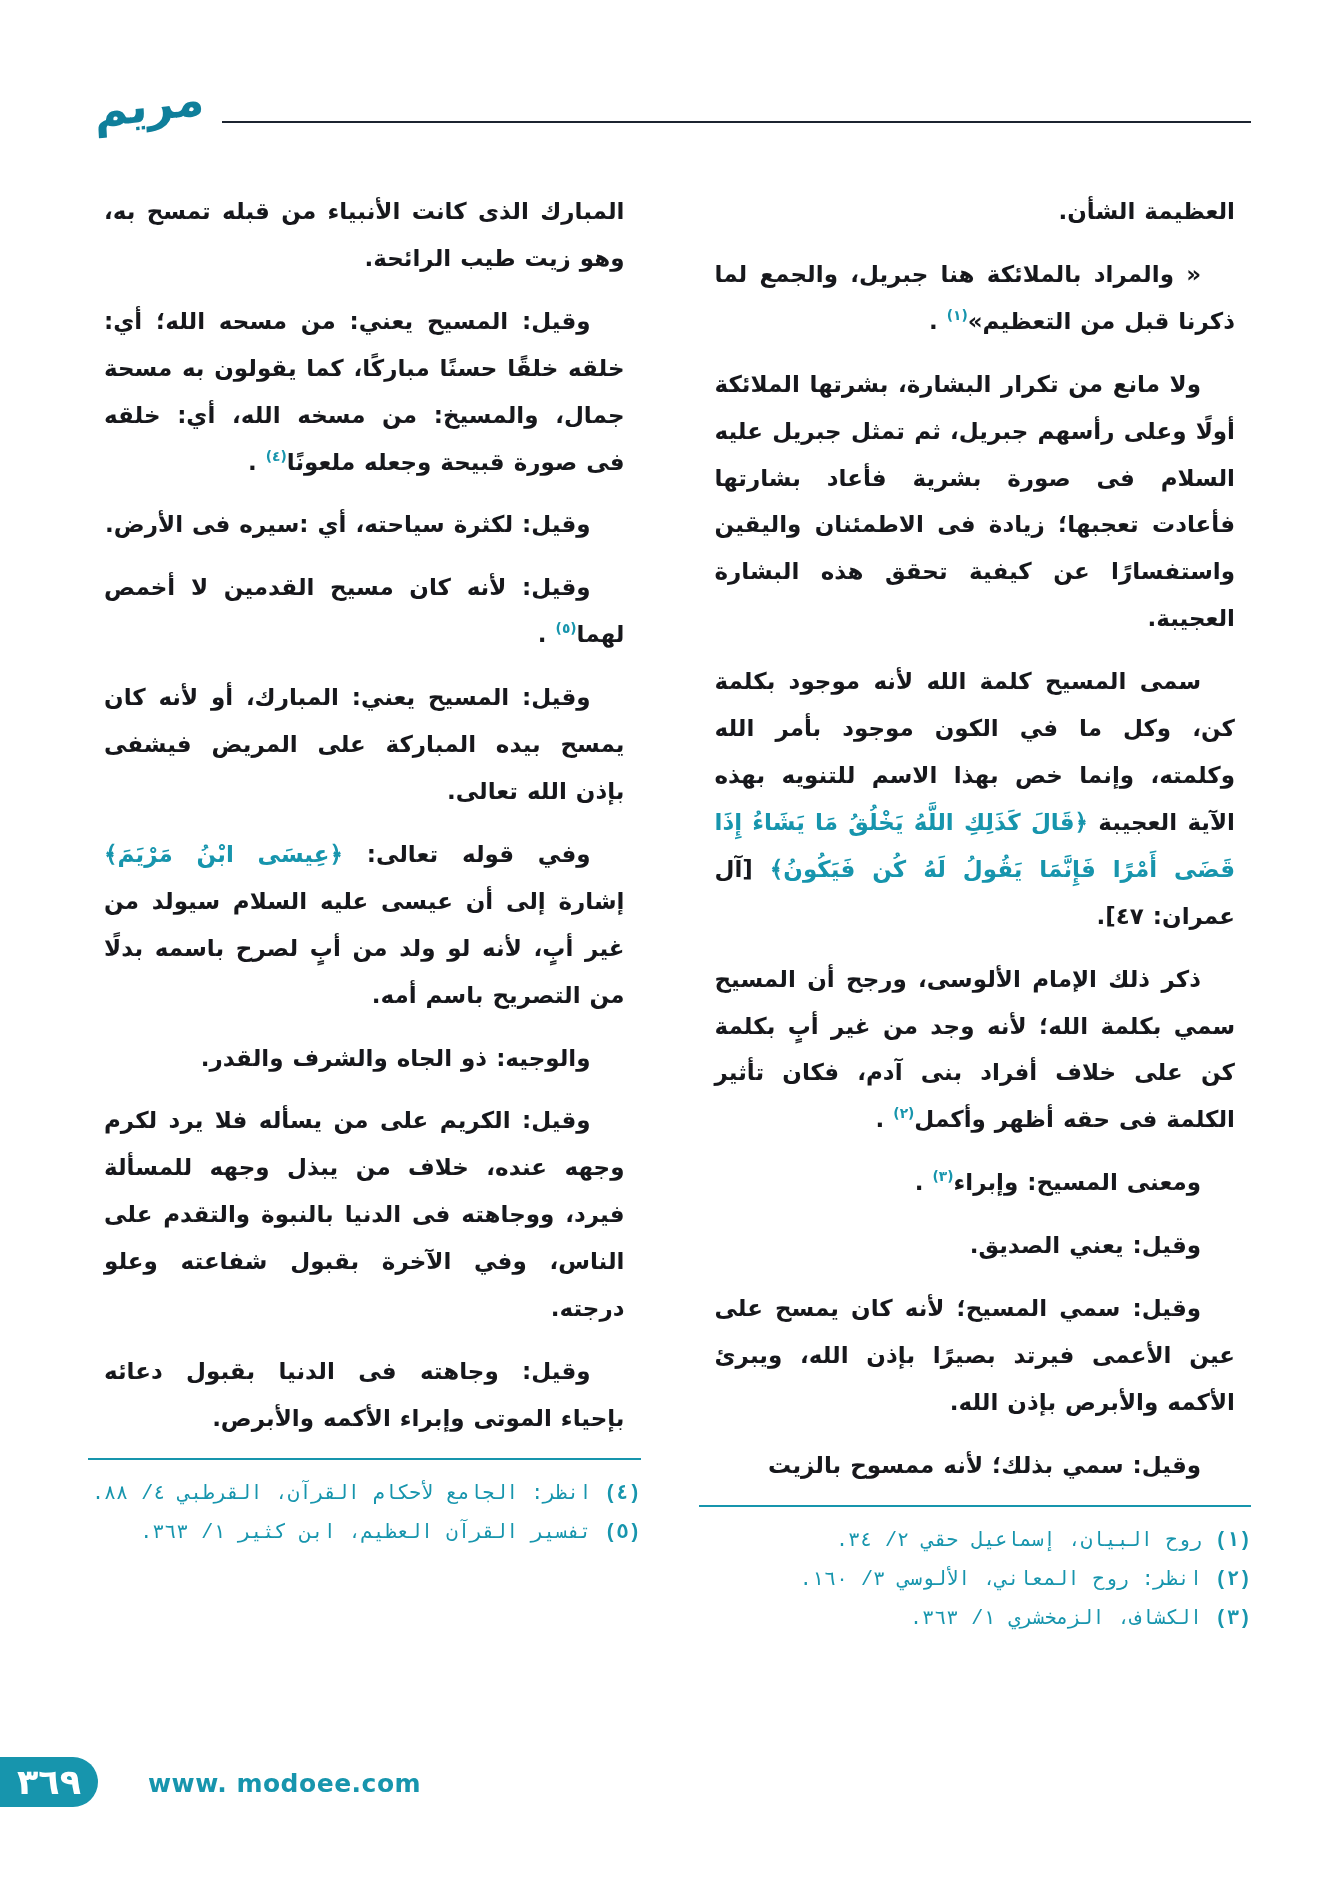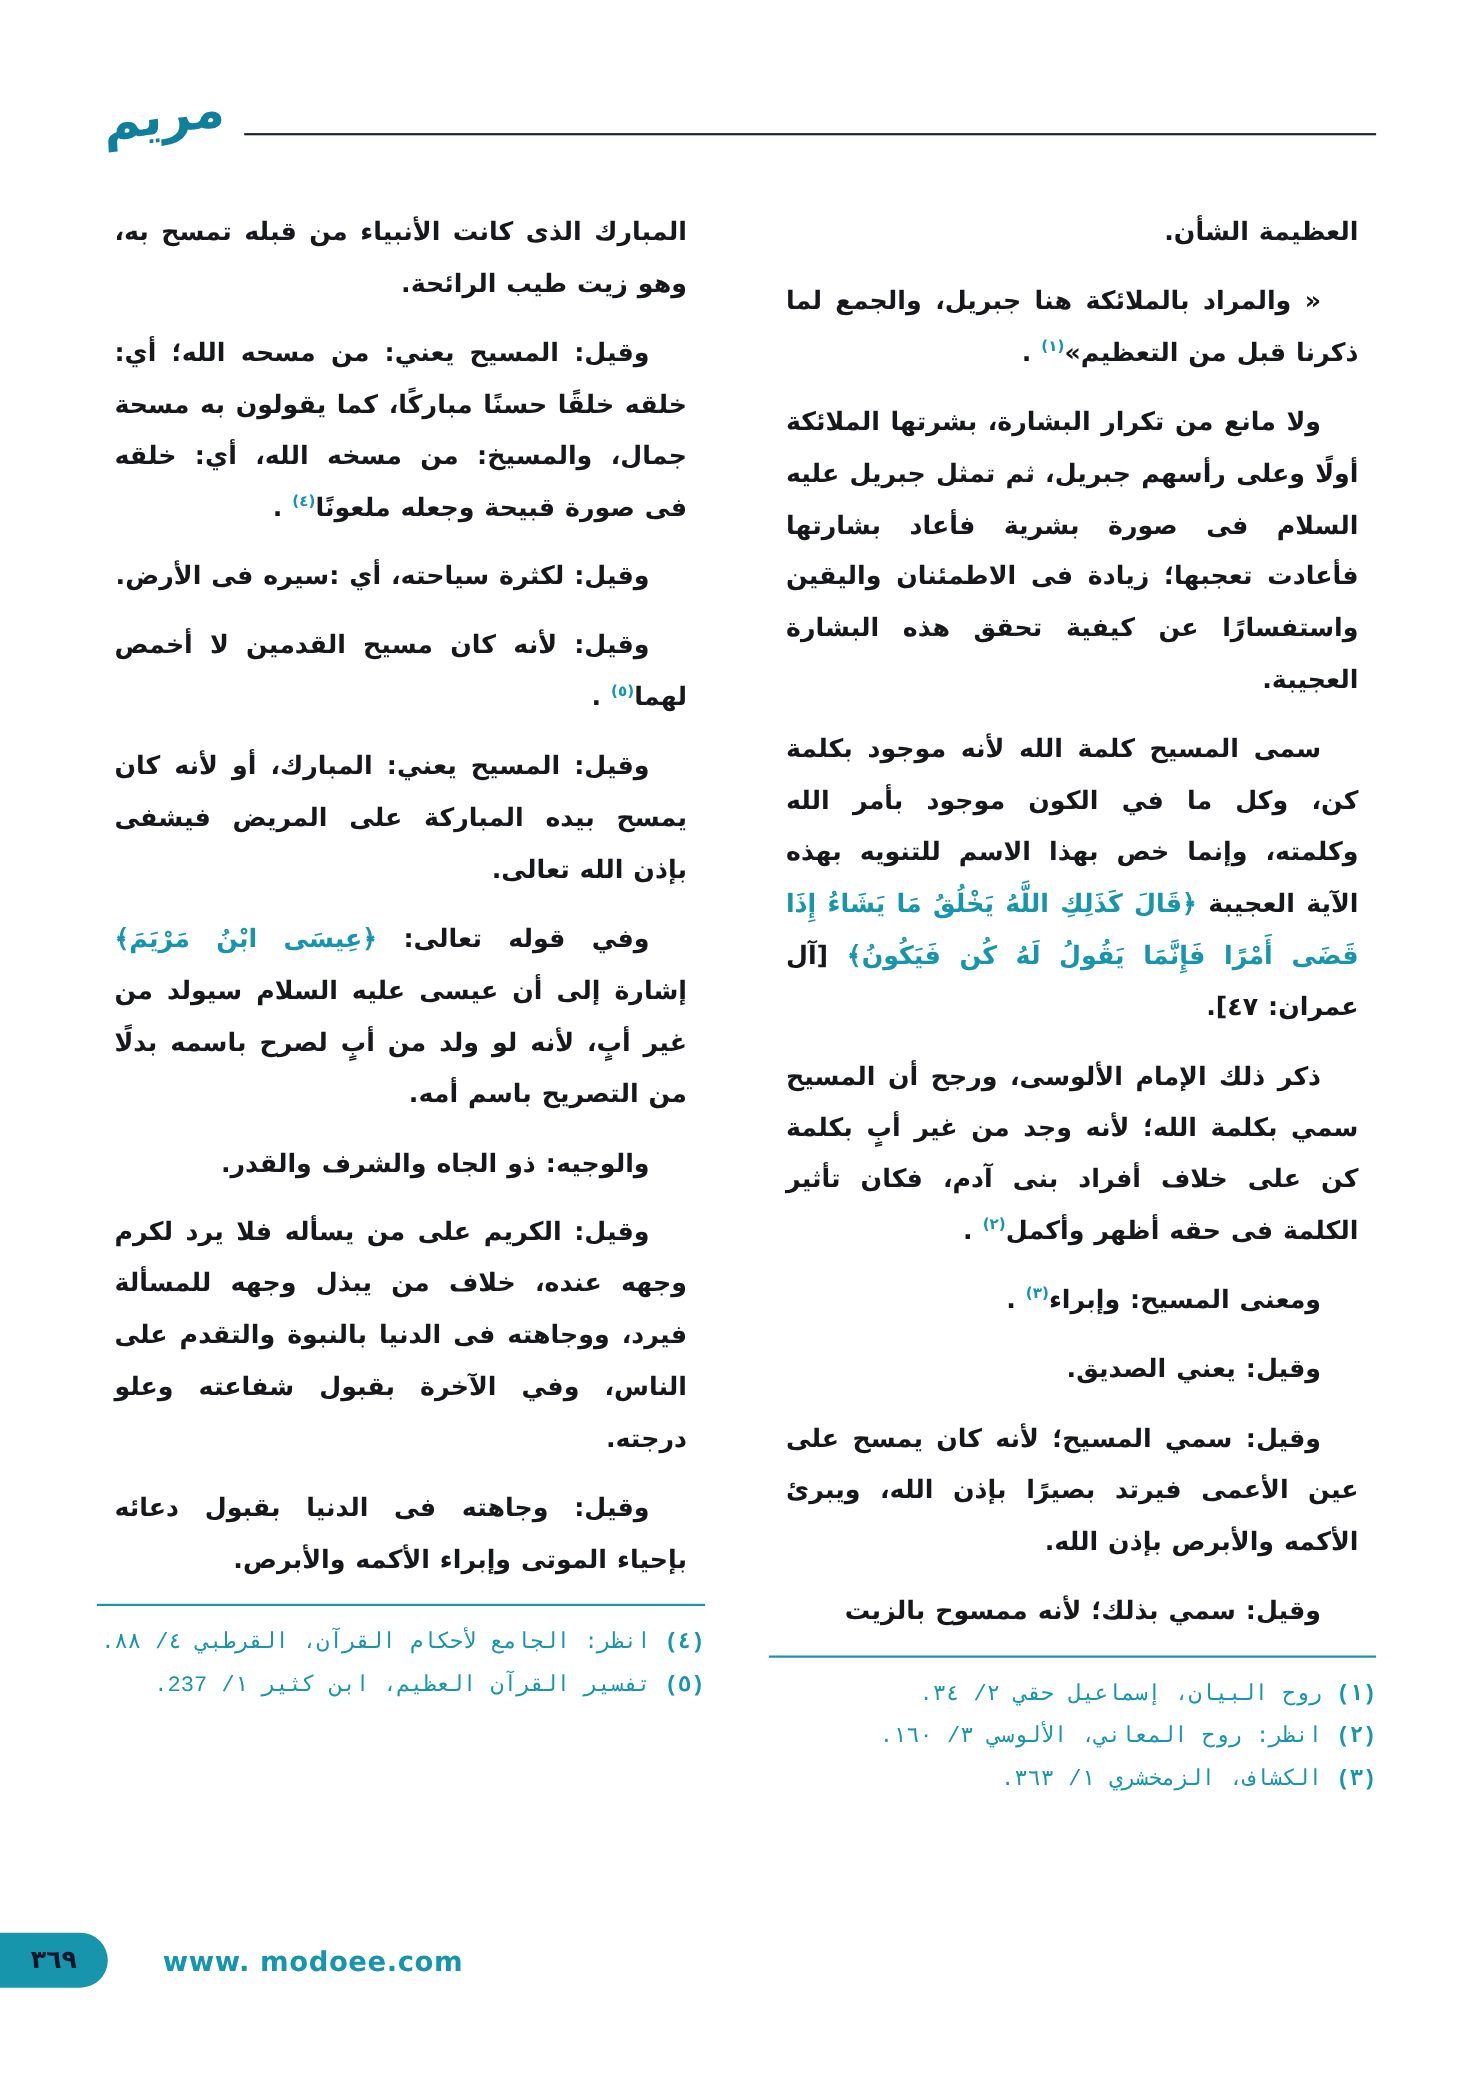--- a/index.html
+++ b/index.html
@@ -94,25 +94,25 @@
   .fn-text{color:var(--accent);}
   
   .page-pill{
     position:absolute;
     left:0;
     bottom:83px;
     width:98px;
     height:50px;
     background:var(--accent);
     border-radius:0 25px 25px 0;
-    color:#0f172a;
+    color:#ffffff;
     display:flex;
     align-items:center;
     justify-content:center;
-    font-size:23px;
+    font-size:35px;
     font-weight:bold;
     direction:ltr;
   }
   .website{
     position:absolute;
     left:130px;
     bottom:92px;
     color:var(--accent);
     font-size:25px;
     font-weight:bold;
@@ -161,21 +161,21 @@
           <p class="para"><span class="txt">وقيل: لأنه كان مسيح القدمين لا أخمص لهما</span><span class="fnref">(٥)</span><span class="txt"> .</span></p>
           <p class="para"><span class="txt">وقيل: المسيح يعني: المبارك،  أو لأنه كان يمسح بيده المباركة على المريض فيشفى بإذن الله تعالى.</span></p>
           <p class="para"><span class="txt">وفي قوله تعالى: </span><span class="quran">﴿عِيسَى ابْنُ مَرْيَمَ﴾</span><span class="txt"> إشارة إلى أن عيسى عليه السلام سيولد من غير أبٍ، لأنه لو ولد من أبٍ لصرح باسمه بدلًا من التصريح باسم أمه.</span></p>
           <p class="para"><span class="txt">والوجيه: ذو الجاه والشرف والقدر.</span></p>
           <p class="para"><span class="txt">وقيل: الكريم على من يسأله فلا يرد لكرم وجهه عنده، خلاف من يبذل وجهه للمسألة فيرد، ووجاهته فى الدنيا بالنبوة والتقدم على الناس، وفي الآخرة بقبول شفاعته وعلو درجته.</span></p>
           <p class="para"><span class="txt">وقيل: وجاهته فى الدنيا بقبول دعائه بإحياء الموتى وإبراء الأكمه والأبرص.</span></p>
         </div>
       <hr class="footnote-rule">
       <div>
           <div class="footnote"><span class="fn-num">(٤) </span><span class="fn-text">انظر: الجامع لأحكام القرآن، القرطبي ٤/ ٨٨.</span></div>
-          <div class="footnote"><span class="fn-num">(٥) </span><span class="fn-text">تفسير القرآن العظيم، ابن كثير ١/ 237.</span></div>
+          <div class="footnote"><span class="fn-num">(٥) </span><span class="fn-text">تفسير القرآن العظيم، ابن كثير ١/ ٣٦٣.</span></div>
         </div>
     </section>
 
   </main>
 
   <footer>
     <div class="page-pill">
       <span>٣٦٩</span>
     </div>
     <div class="website">www. modoee.com</div>

